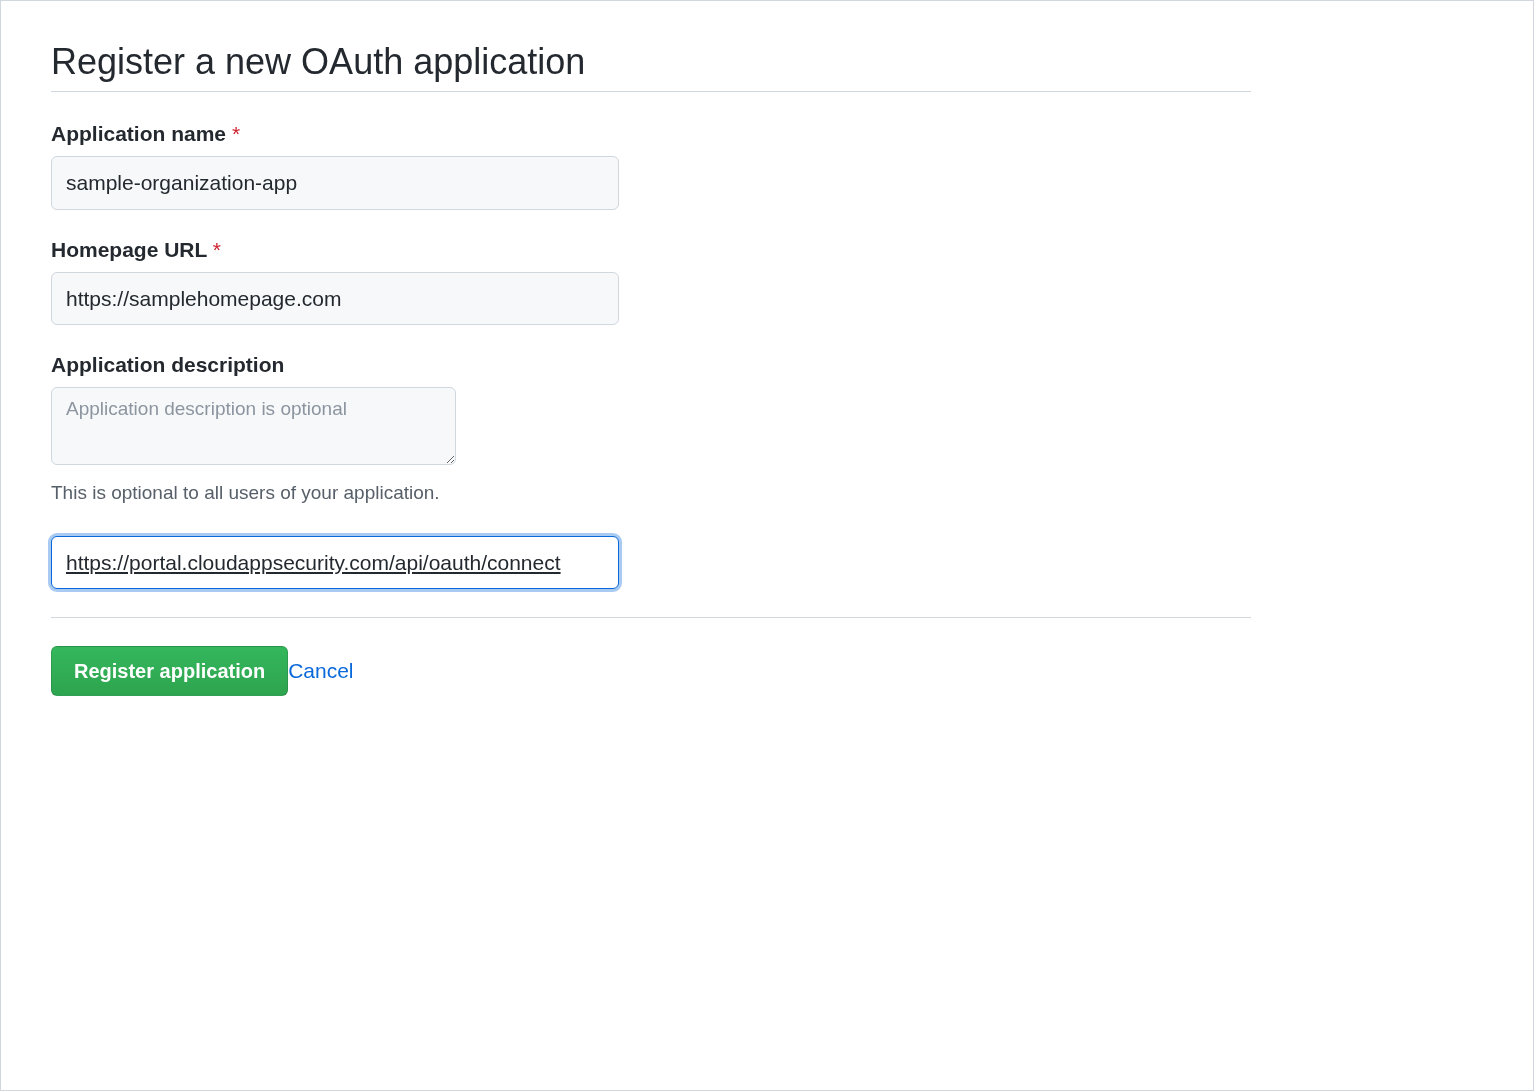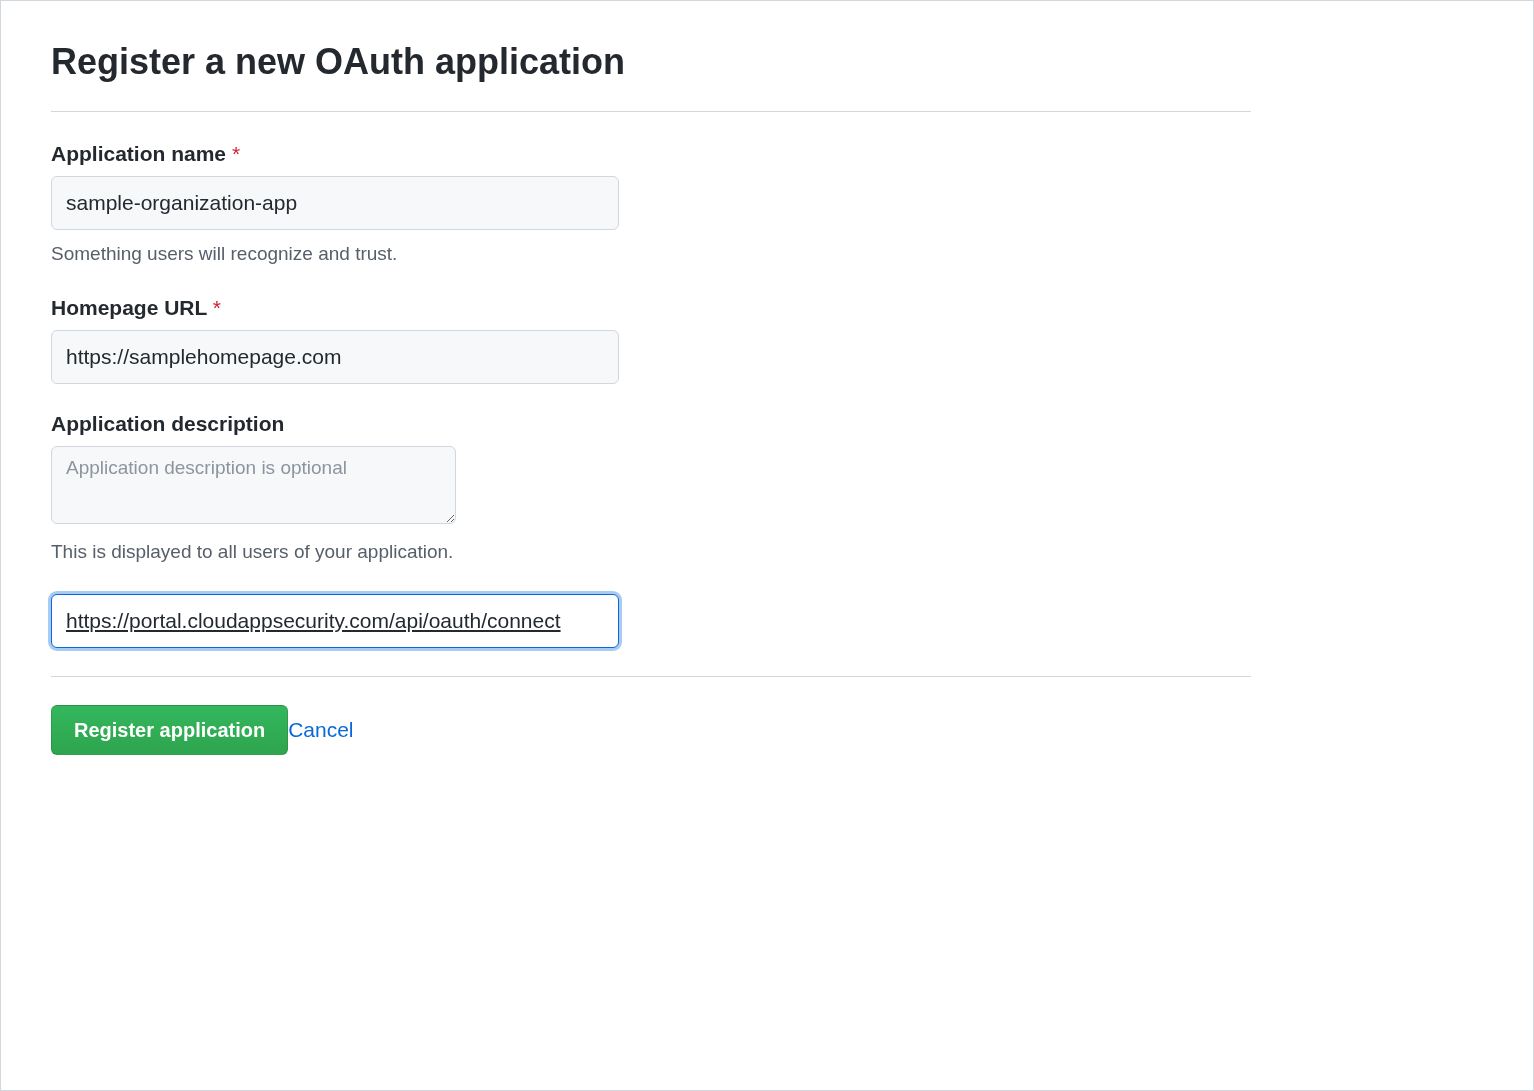--- a/index.html
+++ b/index.html
@@ -14,23 +14,23 @@
       padding: 0;
     }
     .container {
       border: 1px solid #d0d7de;
       padding: 40px 50px 40px 50px;
       margin: 0;
       min-height: 1091px;
     }
     .page-title {
       font-size: 36px;
-      font-weight: 700;
+      font-weight: 400;
       color: #24292f;
-      margin-bottom: 28px;
+      margin-bottom: 8px;
     }
     .hr-full {
       border: none;
       border-top: 1px solid #d0d7de;
       margin-bottom: 30px;
       width: 100%;
     }
     .form-group {
       margin-bottom: 28px;
     }
@@ -129,37 +129,36 @@
   <div class="form-content">
     <h1 class="page-title">Register a new OAuth application</h1>
     <hr class="hr-full">
 
     <div class="form-group">
       <label class="form-label">
         <span>Application name</span>
         <span class="required-asterisk">*</span>
       </label>
       <input type="text" class="text-input" value="sample-organization-app" style="">
-      <p class="help-text">Something users will recognize and trust.</p>
     </div>
 
     <div class="form-group">
       <label class="form-label">
         <span>Homepage URL</span>
         <span class="required-asterisk">*</span>
       </label>
       <input type="text" class="text-input" value="https://samplehomepage.com" style="">
     </div>
 
     <div class="form-group">
       <label class="form-label">
         <span>Application description</span>
       </label>
       <textarea class="textarea-input" placeholder="Application description is optional" style=""></textarea>
-      <p class="help-text">This is displayed to all users of your application.</p>
+      <p class="help-text">This is optional to all users of your application.</p>
     </div>
 
     <div class="form-group">
       <input type="text" class="text-input focused" value="https://portal.cloudappsecurity.com/api/oauth/connect" style="">
     </div>
 
     <hr class="hr-divider">
 
     <div class="button-row">
       <button class="btn-primary">Register application</button>

